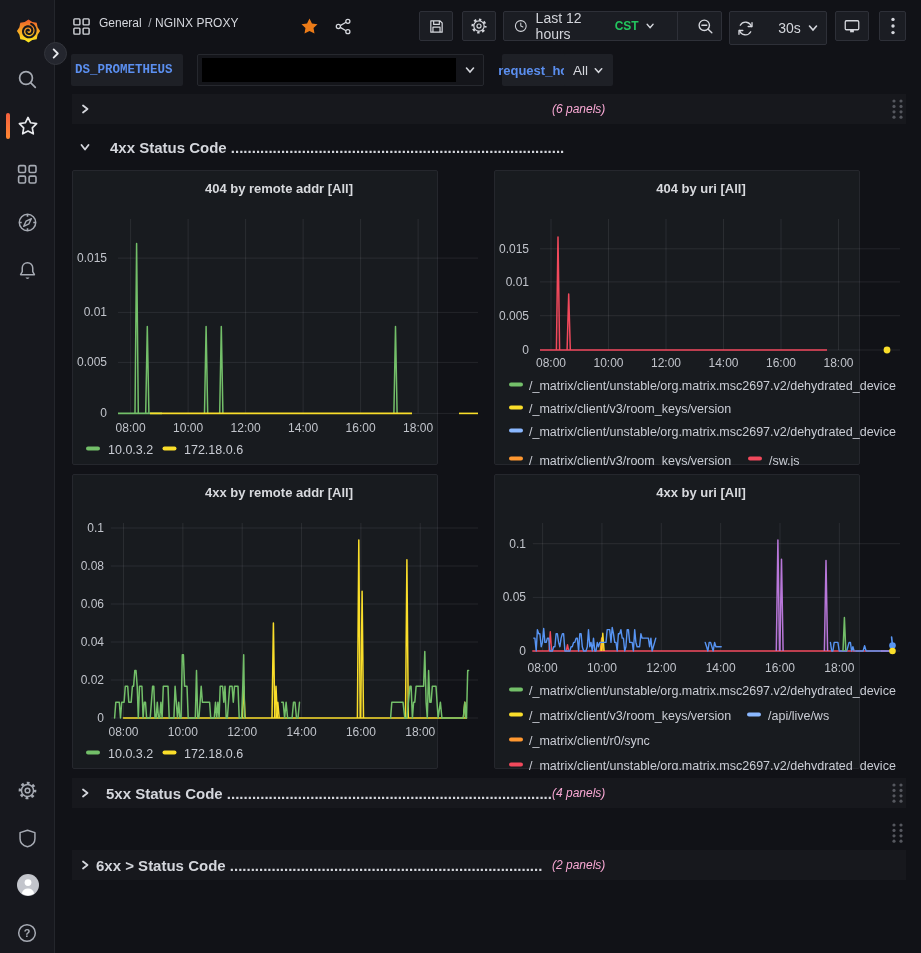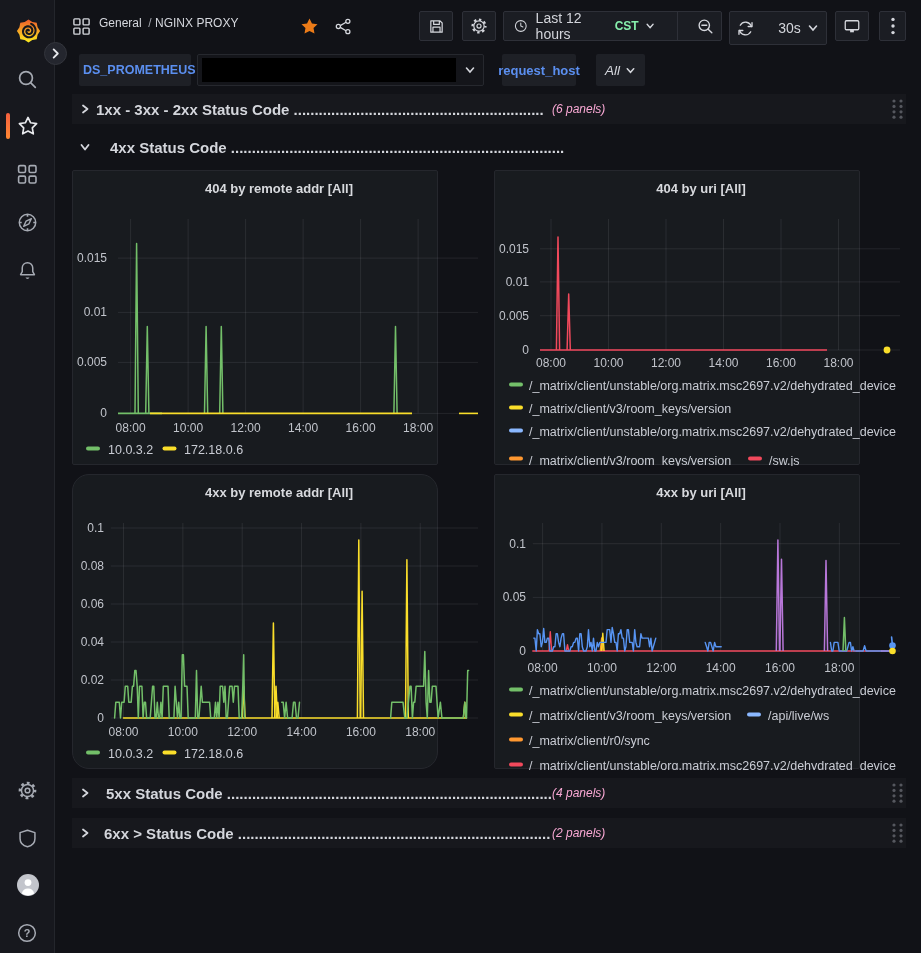--- a/index.html
+++ b/index.html
@@ -116,21 +116,21 @@
     </svg>
   </div>
 
 <div class="hbtn" style="left:503px;width:219px;padding:0;">
  <div style="display:flex;align-items:center;height:100%;padding:0 10px;">
   <svg width="16" height="16" viewBox="0 0 24 24">
         <circle cx="12" cy="12" r="9.5" fill="none" stroke="#d5d7dd" stroke-width="1.8"></circle>
         <path d="M12 6.5V12l3.7 1.8" fill="none" stroke="#d5d7dd" stroke-width="1.8" stroke-linecap="round"></path>
       </svg>
   <span style="margin-left:8px;font-size:14px;color:#d3d5db;">Last 12 hours</span>
-  <span style="margin-left:7px;font-size:12px;font-weight:700;color:#86efac;">CST</span>
+  <span style="margin-left:7px;font-size:12px;font-weight:700;color:#22c55e;">CST</span>
   <svg width="12" height="12" viewBox="0 0 12 12" style="margin-left:6px;">
         <path d="M2.5 4 L6 8 L9.5 4" fill="none" stroke="#d5d7dd" stroke-width="1.6" stroke-linecap="round"></path>
       </svg>
  </div>
  <div style="width:1px;height:100%;background:#2e3038;"></div>
  <div style="width:35px;display:flex;align-items:center;justify-content:center;height:100%;">
   <svg width="17" height="17" viewBox="0 0 21 21">
         <circle cx="9" cy="9" r="6.4" fill="none" stroke="#d5d7dd" stroke-width="1.7"></circle>
         <line x1="6" y1="9" x2="12" y2="9" stroke="#d5d7dd" stroke-width="1.7" stroke-linecap="round"></line>
         <line x1="13.8" y1="13.8" x2="18.3" y2="18.3" stroke="#d5d7dd" stroke-width="1.7" stroke-linecap="round"></line>
@@ -165,46 +165,45 @@
     </svg>
   </div>
 <div class="hbtn" style="left:879px;width:27px;">
     <svg width="4" height="18" viewBox="0 0 4 18">
       <circle cx="2" cy="2.4" r="1.7" fill="#d5d7dd"></circle>
       <circle cx="2" cy="9" r="1.7" fill="#d5d7dd"></circle>
       <circle cx="2" cy="15.6" r="1.7" fill="#d5d7dd"></circle>
     </svg>
   </div>
 
-<div class="vbox" style="left:79px;width:112px;padding-left:4px;">
+<div class="vbox" style="left:71px;width:112px;padding-left:4px;font-family:Liberation Mono, monospace;">
     <span style="color:#5b8ff0;font-size:12.5px;font-weight:700;">DS_PROMETHEUS</span>
   </div>
 <div class="vbox" style="left:197px;width:287px;background:#14151a;border:1px solid #26282e;">
  <div style="width:254px;height:24px;background:#000;margin-left:4px;"></div>
  <div style="flex:1;display:flex;align-items:center;justify-content:center;">
       <svg width="12" height="12" viewBox="0 0 12 12">
         <path d="M2.5 4 L6 8 L9.5 4" fill="none" stroke="#d5d7dd" stroke-width="1.6" stroke-linecap="round"></path>
       </svg>
     </div>
 </div>
 <div class="vbox" style="left:502px;width:74px;justify-content:center;">
     <span style="color:#5b8ff0;font-size:13px;font-weight:700;">request_host</span>
   </div>
-<div class="vbox" style="left:596px;width:49px;justify-content:center;font-style:italic;">
+<div class="vbox" style="left:564px;width:49px;justify-content:center;">
     <span style="color:#d5d7dd;font-size:13.5px;">All</span>
     <svg width="11" height="11" viewBox="0 0 12 12" style="margin-left:5px;">
       <path d="M2.5 4 L6 8 L9.5 4" fill="none" stroke="#d5d7dd" stroke-width="1.6" stroke-linecap="round"></path>
     </svg>
   </div>
 
 <div class="rowhdr" style="top:94px;">
     <svg style="margin:0 0 0 8px;flex:none;" width="10" height="12" viewBox="0 0 10 12">
       <path d="M3 2.5 L7.5 6 L3 9.5" fill="none" stroke="#d4d6dc" stroke-width="1.8" stroke-linecap="round" stroke-linejoin="round"></path>
     </svg>
-    <span style="margin-left:6px;white-space:nowrap;">1xx - 3xx - 2xx Status Code ............................................................</span>
     <span class="cnt" style="position:absolute;left:480px;">(6 panels)</span>
   </div>
 <svg class="handle" style="top:98px;" width="14" height="22" viewBox="0 0 14 22">
     <circle cx="3" cy="3.0" r="1.6" fill="#55575e"></circle>
     <circle cx="10" cy="3.0" r="1.6" fill="#55575e"></circle>
     <circle cx="3" cy="8.4" r="1.6" fill="#55575e"></circle>
     <circle cx="10" cy="8.4" r="1.6" fill="#55575e"></circle>
     <circle cx="3" cy="13.8" r="1.6" fill="#55575e"></circle>
     <circle cx="10" cy="13.8" r="1.6" fill="#55575e"></circle>
     <circle cx="3" cy="19.200000000000003" r="1.6" fill="#55575e"></circle>
@@ -226,21 +225,21 @@
 <svg class="handle" style="top:782px;" width="14" height="22" viewBox="0 0 14 22">
     <circle cx="3" cy="3.0" r="1.6" fill="#55575e"></circle>
     <circle cx="10" cy="3.0" r="1.6" fill="#55575e"></circle>
     <circle cx="3" cy="8.4" r="1.6" fill="#55575e"></circle>
     <circle cx="10" cy="8.4" r="1.6" fill="#55575e"></circle>
     <circle cx="3" cy="13.8" r="1.6" fill="#55575e"></circle>
     <circle cx="10" cy="13.8" r="1.6" fill="#55575e"></circle>
     <circle cx="3" cy="19.200000000000003" r="1.6" fill="#55575e"></circle>
     <circle cx="10" cy="19.200000000000003" r="1.6" fill="#55575e"></circle>
   </svg>
-<div class="rowhdr" style="top:818px;gap:8px;">
+<div class="rowhdr" style="top:850px;">
     <svg style="margin:0 0 0 8px;flex:none;" width="10" height="12" viewBox="0 0 10 12">
       <path d="M3 2.5 L7.5 6 L3 9.5" fill="none" stroke="#d4d6dc" stroke-width="1.8" stroke-linecap="round" stroke-linejoin="round"></path>
     </svg>
     <span style="margin-left:6px;white-space:nowrap;">6xx &gt; Status Code ...........................................................................</span>
     <span class="cnt" style="position:absolute;left:480px;">(2 panels)</span>
   </div>
 <svg class="handle" style="top:822px;" width="14" height="22" viewBox="0 0 14 22">
     <circle cx="3" cy="3.0" r="1.6" fill="#55575e"></circle>
     <circle cx="10" cy="3.0" r="1.6" fill="#55575e"></circle>
     <circle cx="3" cy="8.4" r="1.6" fill="#55575e"></circle>
@@ -321,21 +320,21 @@
       <text x="34" y="218.5" class="leg">/_matrix/client/unstable/org.matrix.msc2697.v2/dehydrated_device</text>
 <rect x="14" y="234.5" width="14" height="4" rx="2" fill="#FADE2A"></rect>
       <text x="34" y="241.5" class="leg">/_matrix/client/v3/room_keys/version</text>
 <rect x="14" y="257.5" width="14" height="4" rx="2" fill="#8AB8FF"></rect>
       <text x="34" y="264.5" class="leg">/_matrix/client/unstable/org.matrix.msc2697.v2/dehydrated_device</text>
 <rect x="14" y="285.5" width="14" height="4" rx="2" fill="#FF9830"></rect>
       <text x="34" y="294" class="leg">/_matrix/client/v3/room_keys/version</text>
 <rect x="253" y="285.5" width="14" height="4" rx="2" fill="#F2495C"></rect>
       <text x="274" y="294" class="leg">/sw.js</text>
 </svg></div>
-<div class="panel" style="left:72px;top:474px;border-radius:17px;">
+<div class="panel" style="left:72px;top:474px;">
 <svg width="413" height="295" viewBox="0 0 413 295">
 <text x="206" y="22" text-anchor="middle" class="ptitle">4xx by remote addr [All]</text>
 <line x1="37.8" y1="53" x2="405" y2="53" class="gl"></line>
 <line x1="37.8" y1="91" x2="405" y2="91" class="gl"></line>
 <line x1="37.8" y1="129" x2="405" y2="129" class="gl"></line>
 <line x1="37.8" y1="167" x2="405" y2="167" class="gl"></line>
 <line x1="37.8" y1="205" x2="405" y2="205" class="gl"></line>
 <line x1="37.8" y1="243" x2="405" y2="243" class="gl"></line>
 <line x1="50.5" y1="48" x2="50.5" y2="243" class="gl"></line>
 <line x1="109.85" y1="48" x2="109.85" y2="243" class="gl"></line>

